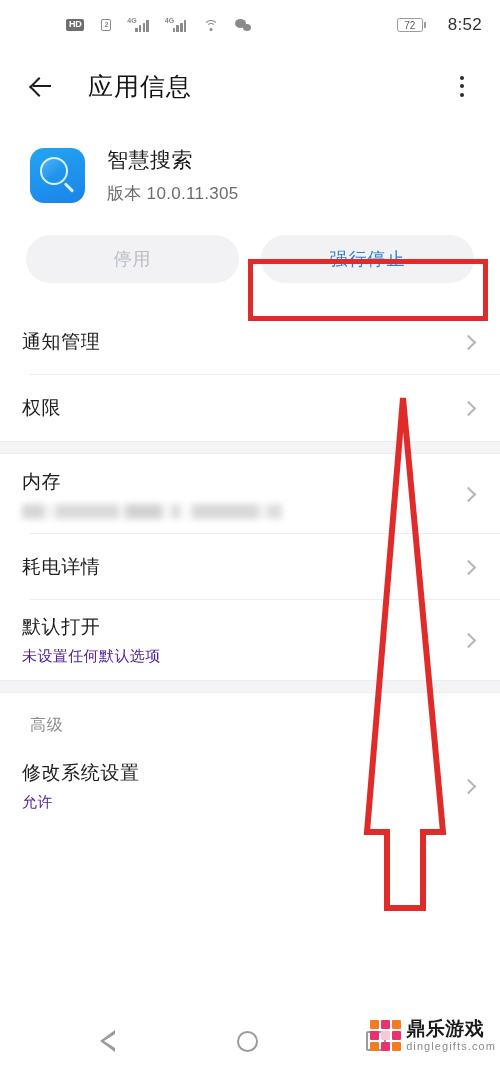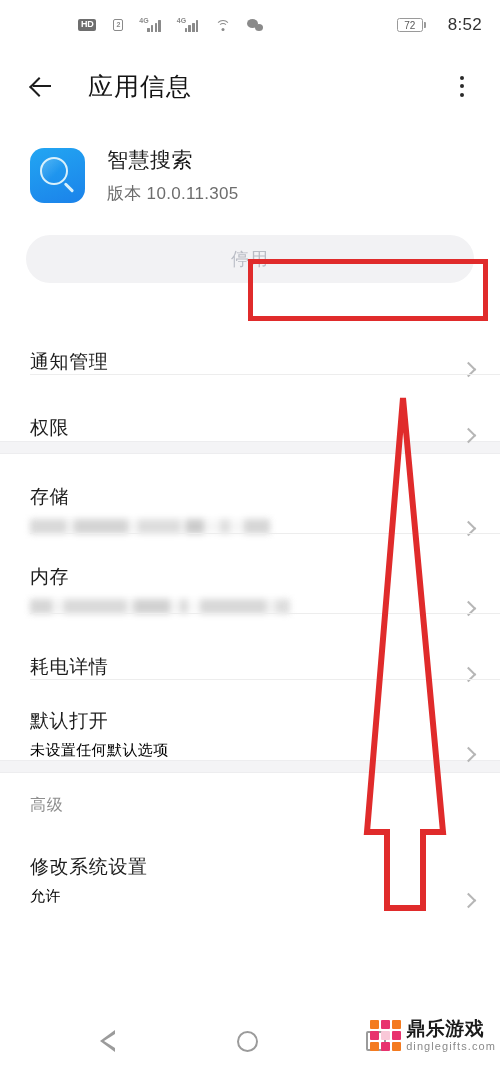--- a/index.html
+++ b/index.html
@@ -13,21 +13,21 @@
   }
 
   
   .statusbar {
     height:50px;
     display:flex;
     align-items:center;
     padding:0 18px;
     position:relative;
   }
-  .sb-left { display:flex; align-items:center; gap:17px; margin-left:60px; }
+  .sb-left { display:flex; align-items:center; gap:17px; margin-left:48px; }
   .sb-right { display:flex; align-items:center; gap:22px; margin-left:auto; }
   .hd-badge {
     background:#6e6e6e; color:#fff; font-size:9px; font-weight:bold;
     border-radius:2px; padding:1px 3px; letter-spacing:-0.3px; line-height:1.1;
   }
   .sim-badge {
     border:1.2px solid #8a8a8a; color:#8a8a8a; font-size:7px; font-weight:bold;
     border-radius:2px; padding:0px 2px; line-height:1.3;
   }
   .sig { display:flex; align-items:flex-end; gap:1px; height:13px; position:relative; }
@@ -110,27 +110,27 @@
     font-size:18px; letter-spacing:1px; cursor:pointer; border:none;
     font-family:inherit;
   }
   .btn.disabled { color:#b9bcc4; }
   .btn.primary { color:#2d7fd3; }
 
   
   .group { background:#fff; }
   .gap { height:13px; background:#f4f4f6; border-top:1px solid #ededef; border-bottom:1px solid #ededef; }
   .row {
-    position:relative; display:flex; align-items:flex-end;
-    padding:0 26px 0 30px; min-height:66px; cursor:pointer;
+    position:relative; display:flex; align-items:center;
+    padding:0 26px 0 22px; min-height:66px; cursor:pointer;
   }
   .row .txt { flex:1; }
   .row .label { font-size:19px; color:#1d1d1d; letter-spacing:.6px; }
   .row.two .label { margin-bottom:2px; }
-  .row .sub { font-size:15px; color:#000000; margin-top:7px; letter-spacing:.4px; }
+  .row .sub { font-size:15px; color:#4c1d95; margin-top:7px; letter-spacing:.4px; }
   .row .divider {
     position:absolute; left:30px; right:0; bottom:0; height:1px; background:#ededed;
   }
   .row:last-child .divider { display:none; }
   .chev {
     width:11px; height:11px; border-right:2px solid #b6b6b6; border-top:2px solid #b6b6b6;
     transform:rotate(45deg); flex:none; margin-left:12px;
   }
   .row.tall { min-height:80px; }
   .redact {
@@ -260,20 +260,21 @@
       <span class="handle"></span>
   </div>
   <div class="app-meta">
     <div class="app-name">智慧搜索</div>
     <div class="app-version">版本 10.0.11.305</div>
   </div>
 </div>
 
 <div class="actions">
   <button class="btn disabled">停用</button>
+  <button class="btn primary">强行停止</button>
 </div>
 
 <div class="group">
   <div class="row">
     <div class="txt">
         <div class="label">通知管理</div>
       </div>
     <div class="chev"></div>
     <div class="divider"></div>
   </div>
@@ -282,28 +283,20 @@
         <div class="label">权限</div>
       </div>
     <div class="chev"></div>
     <div class="divider"></div>
   </div>
 </div>
 
 <div class="gap"></div>
 
 <div class="group">
-  <div class="row two tall">
-    <div class="txt">
-      <div class="label">存储</div>
-      <div class="redact"></div>
-    </div>
-    <div class="chev"></div>
-    <div class="divider"></div>
-  </div>
   <div class="row two tall">
     <div class="txt">
       <div class="label">内存</div>
       <div class="redact b"></div>
     </div>
     <div class="chev"></div>
     <div class="divider"></div>
   </div>
   <div class="row">
     <div class="txt">

